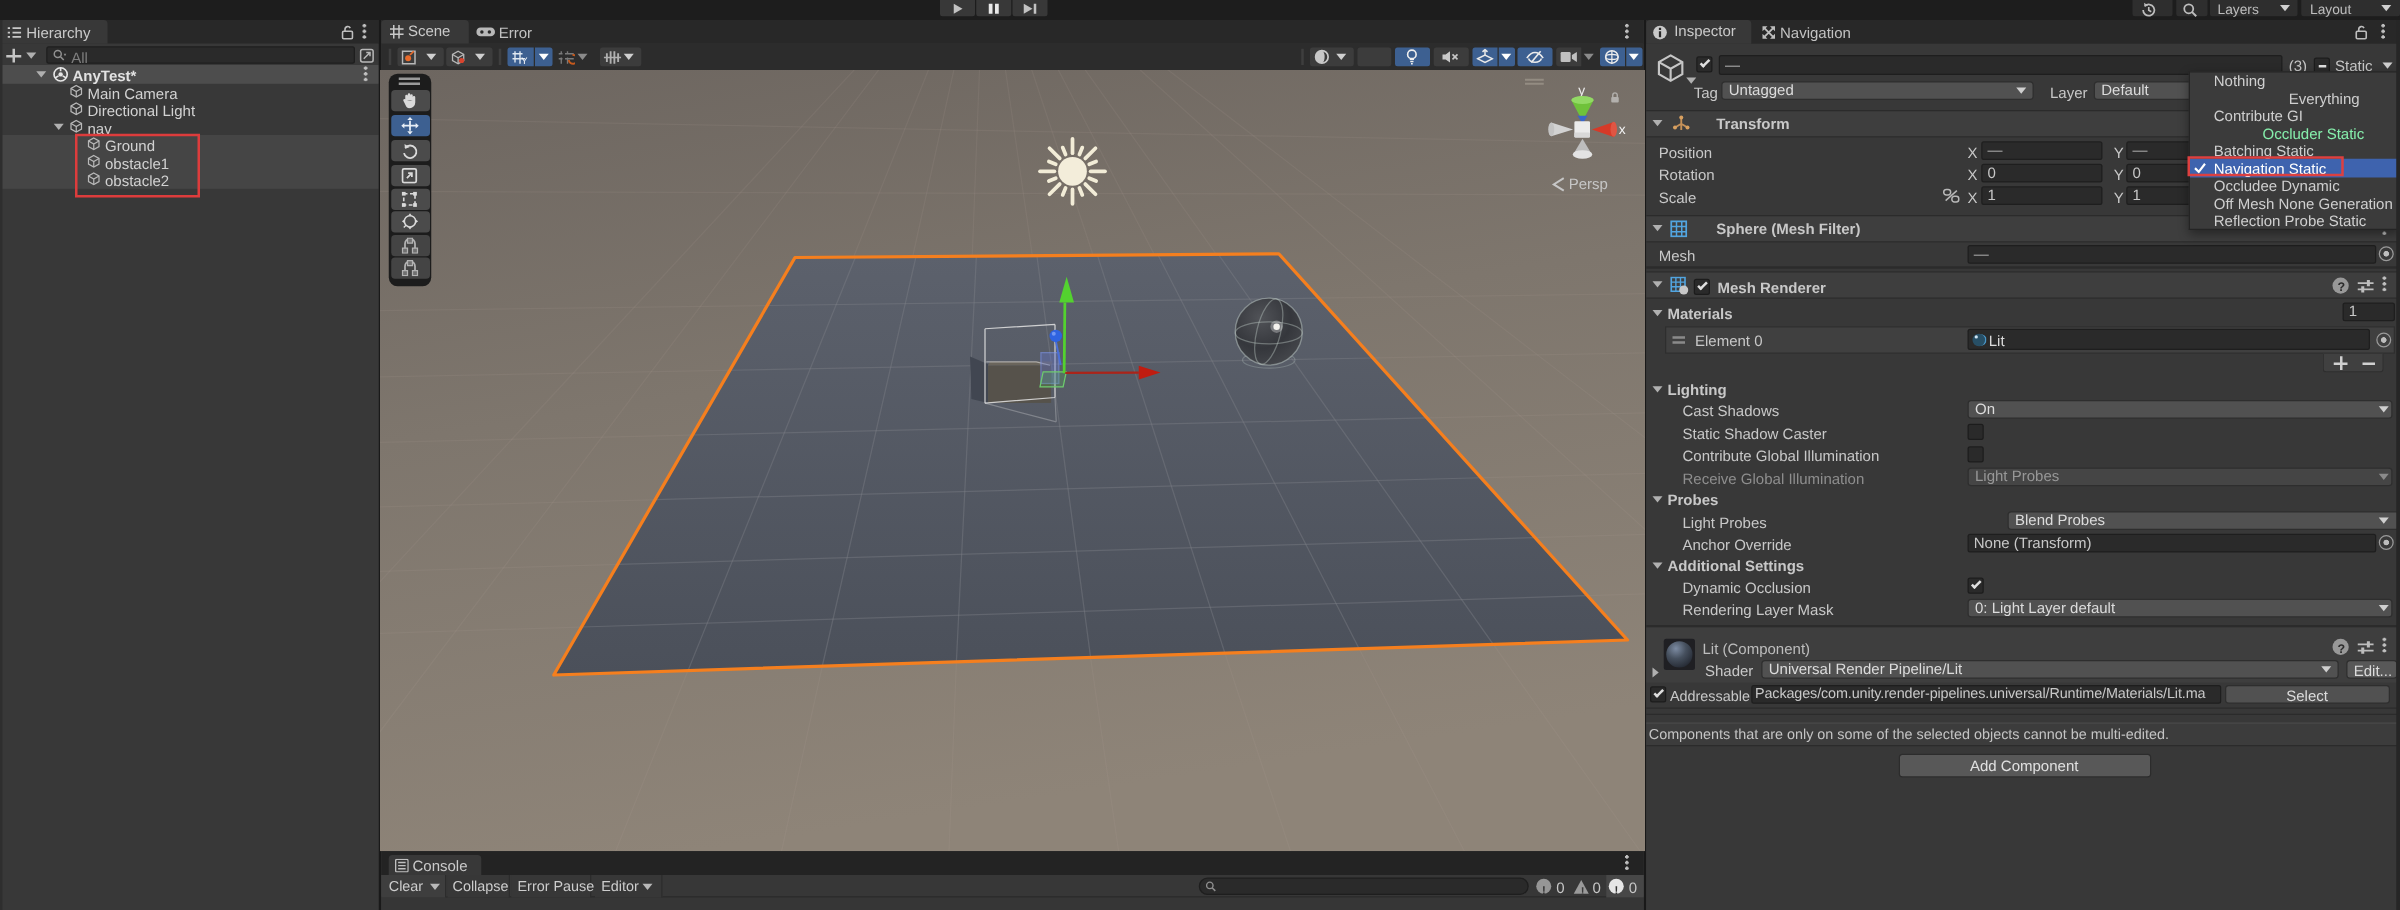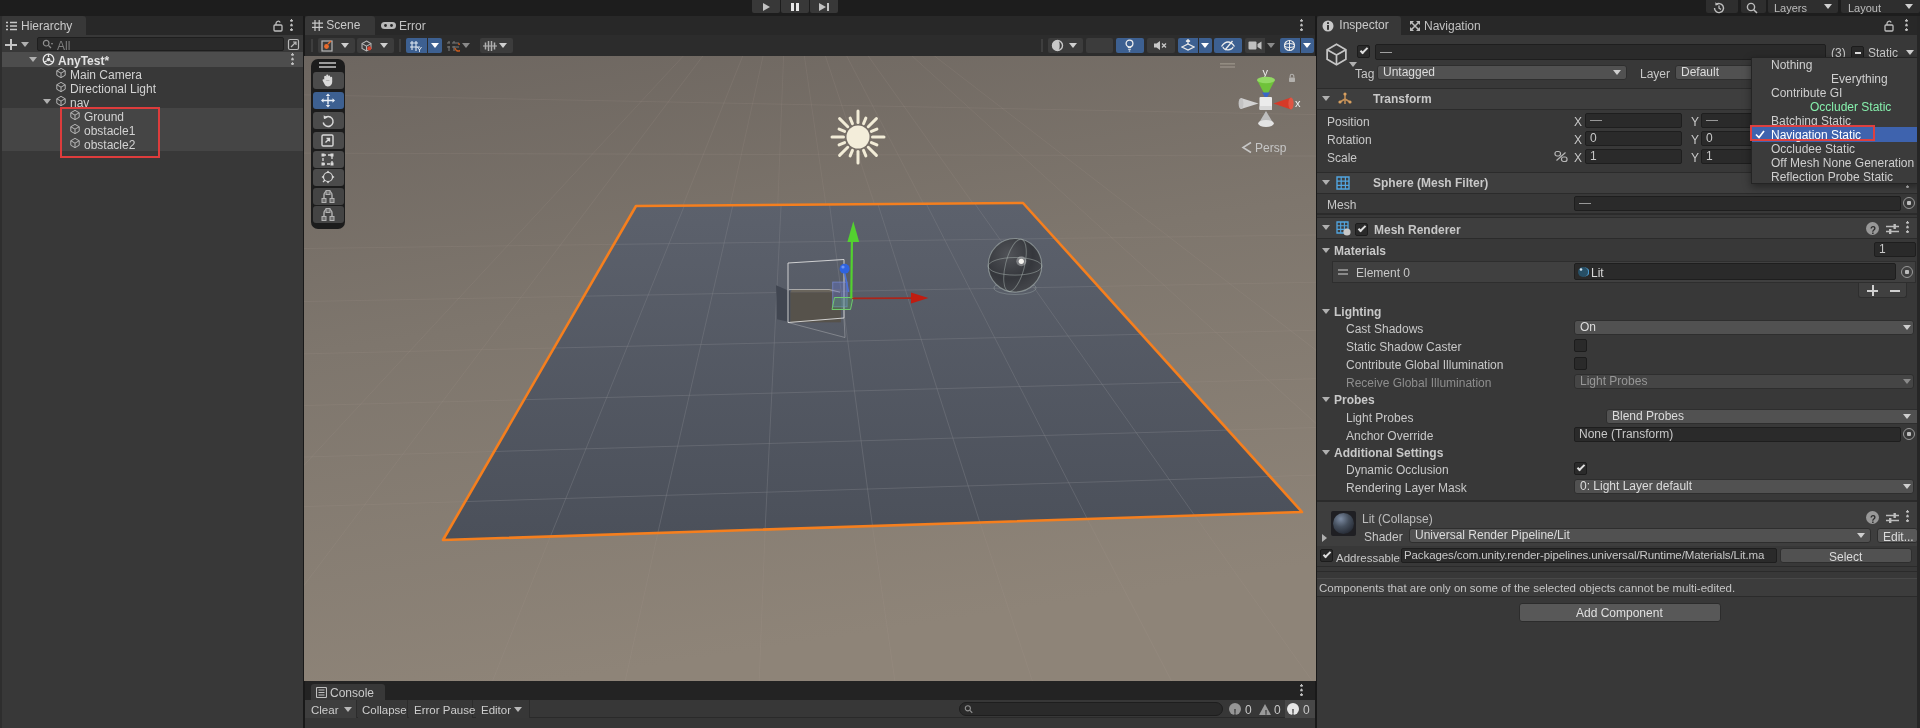--- a/index.html
+++ b/index.html
@@ -600,21 +600,21 @@
   </div>
 <div class="tx" style="left:1346px;top:481px">Rendering Layer Mask</div>
 <div class="dd" style="left:1574px;top:479px;width:340px;height:15px">0: Light Layer default</div>
 <div class="ar" style="left:1903px;top:484px"></div>
 
 <div class="abs" style="left:1317px;top:500px;width:603px;height:2px;background:#2b2b2b"></div>
 <div class="abs" style="left:1317px;top:502px;width:603px;height:44px;background:#3e3e3e"></div>
 <div class="foldr" style="left:1322px;top:534px"></div>
 <div class="abs" style="left:1331px;top:511px;width:25px;height:25px;background:#1f1f23;border-radius:2px"></div>
 <div class="abs" style="left:1333px;top:513px;width:21px;height:21px;border-radius:50%;background:radial-gradient(circle at 37% 28%,#7c8ba2 0%,#46505e 40%,#272c36 78%,#181c24 100%)"></div>
-<div class="tx" style="left:1362px;top:512px;color:#bdbdbd">Lit (Collapse)</div>
+<div class="tx" style="left:1362px;top:512px;color:#bdbdbd">Lit (Component)</div>
 <div class="abs" style="left:1866px;top:511px;width:13px;height:13px;border-radius:50%;background:#989898"></div>
 <div class="tx bold" style="left:1870px;top:513px;font-size:10px;color:#2c2c2c">?</div>
 <svg class="abs" style="left:1886px;top:512px" width="13" height="12" viewBox="0 0 13 12">
     <path d="M0 3.5h13M0 8.5h13" stroke="#bdbdbd" stroke-width="1.4"></path>
     <rect x="7.5" y="1" width="2.4" height="5" fill="#bdbdbd"></rect>
     <rect x="3" y="6" width="2.4" height="5" fill="#bdbdbd"></rect>
   </svg>
 <div class="dots3" style="left:1906px;top:510px"></div>
 <div class="tx" style="left:1364px;top:530px">Shader</div>
 <div class="dd" style="left:1409px;top:528px;width:462px;height:15px">Universal Render Pipeline/Lit</div>
@@ -639,16 +639,16 @@
 <div class="tx" style="left:1771px;top:58px;color:#cfcfcf">Nothing</div>
 <div class="tx" style="left:1831px;top:72px;color:#cfcfcf">Everything</div>
 <div class="tx" style="left:1771px;top:86px;color:#cfcfcf">Contribute GI</div>
 <div class="tx" style="left:1810px;top:100px;color:#86efac">Occluder Static</div>
 <div class="tx" style="left:1771px;top:114px;color:#cfcfcf">Batching Static</div>
 <div class="abs" style="left:1752px;top:127px;width:168px;height:15px;background:#3e63ae"></div>
 <svg class="abs" style="left:1755px;top:130px" width="10" height="9" viewBox="0 0 10 9">
     <path d="M1 4.5 4 7.5 9 1" fill="none" stroke="#fff" stroke-width="1.7"></path>
   </svg>
 <div class="tx" style="left:1771px;top:128px;color:#fff">Navigation Static</div>
-<div class="tx" style="left:1771px;top:142px;color:#cfcfcf">Occludee Static</div>
+<div class="tx" style="left:1771px;top:142px;color:#cfcfcf">Occludee Dynamic</div>
 <div class="tx" style="left:1771px;top:156px;color:#cfcfcf">Off Mesh None Generation</div>
 <div class="tx" style="left:1771px;top:170px;color:#cfcfcf">Reflection Probe Static</div>
 <div class="abs" style="left:1750px;top:125px;width:125px;height:16px;border:2.5px solid #dd4040"></div>
 
 </body></html>

